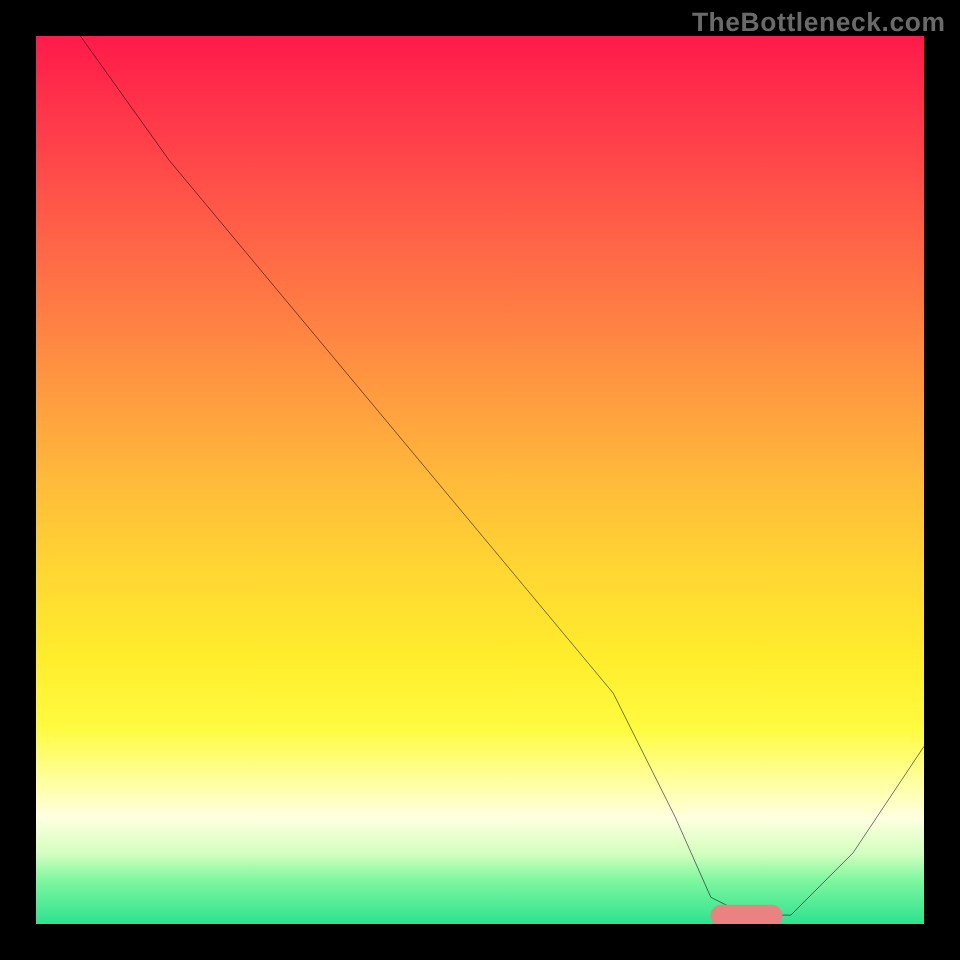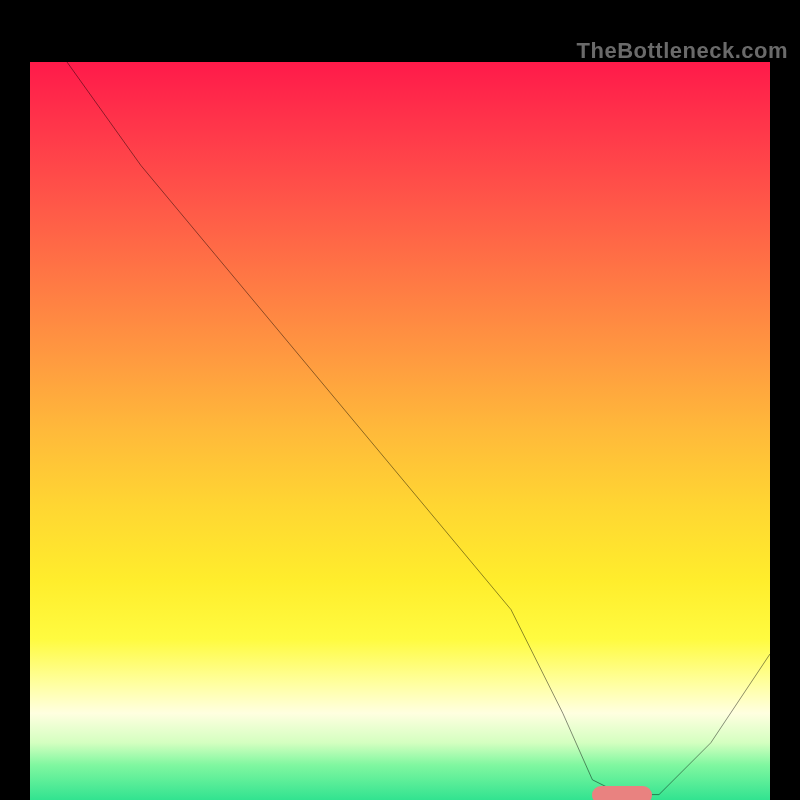--- a/index.html
+++ b/index.html
@@ -8,21 +8,20 @@
     width: 800px;
     height: 800px;
     background: #000;
     font-family: Arial, Helvetica, sans-serif;
   }
   .frame {
     position: relative;
     width: 800px;
     height: 679px;
     background: #000;
-    margin-top: 32px;
   }
   .watermark {
     position: absolute;
     top: 6px;
     right: 12px;
     color: #6a6a6a;
     font-size: 22px;
     font-weight: bold;
     letter-spacing: 0.5px;
     user-select: none;

